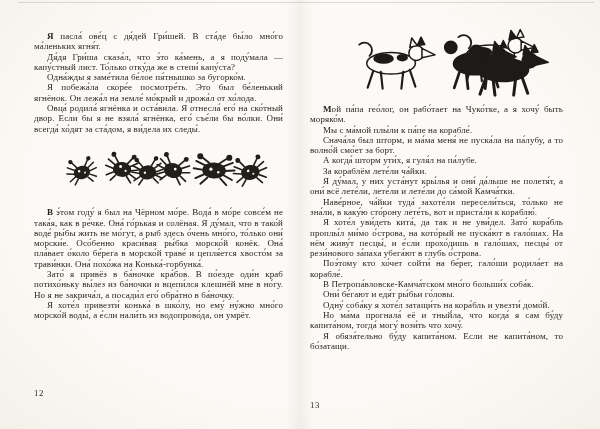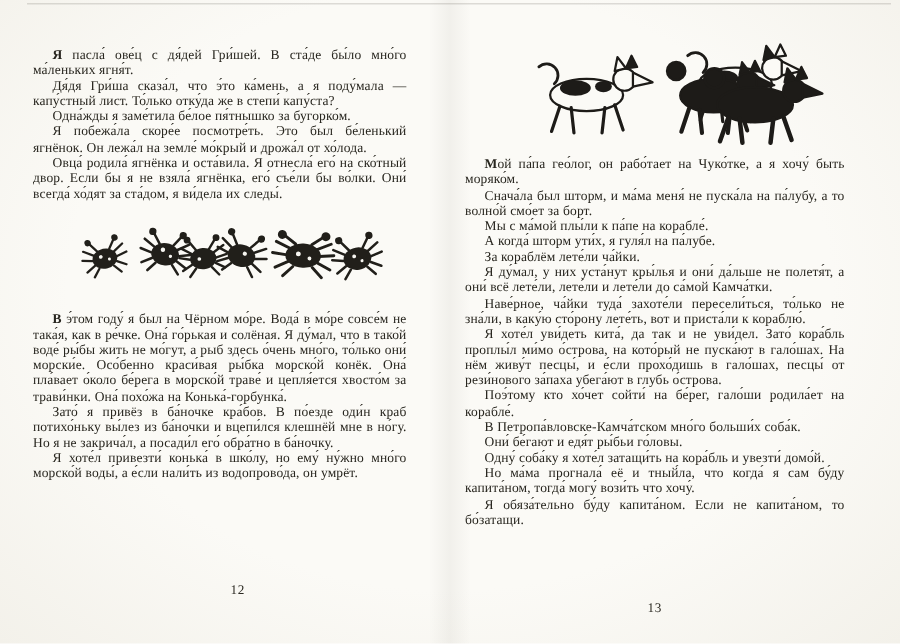--- a/index.html
+++ b/index.html
@@ -10,25 +10,25 @@
     font-family:"Liberation Serif","DejaVu Serif",serif;
   }
   .scan-edge{position:absolute;top:2px;left:18px;right:6px;height:1px;
     background:rgba(140,138,130,.28);}
   .gutter{position:absolute;left:286px;top:0;width:28px;height:429px;
     background:linear-gradient(90deg,rgba(0,0,0,0) 0%,rgba(110,105,92,.07) 50%,rgba(0,0,0,0) 100%);}
   .text{font-size:9px;line-height:10.3px;text-align:justify;color:#28261f;
     letter-spacing:.1px;}
   .para{margin:0;text-indent:13px;}
   .story-start::first-letter{font-weight:bold;}
-  .left-col{position:absolute;left:22px;top:31px;width:249px;}
+  .left-col{position:absolute;left:34px;top:31px;width:249px;}
   .right-col{position:absolute;left:310px;top:24px;width:253px;}
   .ornament{margin:12px 0 13px 30px;}
   .illustration{margin:0 0 7px 38px;display:block;}
-  .page-num{position:absolute;font-size:8.8px;color:#2c2a23;text-align:center;
+  .page-num{position:absolute;font-size:8.8px;color:#2c2a23;text-align:left;
     letter-spacing:.5px;}
   .page-num.pl{left:34px;width:249px;top:388px;}
   .page-num.pr{left:310px;width:253px;top:400px;}
   
   .crab ellipse,.crab .claw{fill:#211f1a;}
   .crab .cl{stroke:#211f1a;stroke-width:1.8;fill:none;stroke-linecap:round;}
   .crab .dot{fill:#f6f5f0;}
   
   .dog-white ellipse,.dog-white circle,.dog-white .part{
     fill:#fbfaf6;stroke:#1d1b18;stroke-width:1.6;stroke-linejoin:round;}
@@ -182,22 +182,22 @@
       <path class="leg" d="M57,42 L55,60"></path>
         <path class="leg" d="M64,40 L70,58"></path>
       <ellipse class="patch" cx="36" cy="28" rx="11" ry="5.5"></ellipse>
       <ellipse class="patch" cx="56" cy="27" rx="6" ry="4"></ellipse>
       <path class="patch" d="M72,14 L76,5 L80,13 Z"></path>
     </g>
   </svg>
 
   <div class="text">
     <p class="para story-start">Мой па́па гео́лог, он рабо́тает на Чуко́тке, а я хочу́ быть моряко́м.</p>
+    <p class="para">Мы с ма́мой плы́ли к па́пе на корабле́.</p>
     <p class="para">Снача́ла был шторм, и ма́ма меня́ не пуска́ла на па́лубу, а то волно́й смо́ет за борт.</p>
-    <p class="para">Мы с ма́мой плы́ли к па́пе на корабле́.</p>
     <p class="para">А когда́ шторм ути́х, я гуля́л на па́лубе.</p>
     <p class="para">За кораблём лете́ли ча́йки.</p>
     <p class="para">Я ду́мал, у них уста́нут кры́лья и они́ да́льше не полетя́т, а они́ всё лете́ли, лете́ли и лете́ли до са́мой Камча́тки.</p>
     <p class="para">Наве́рное, ча́йки туда́ захоте́ли пересели́ться, то́лько не зна́ли, в каку́ю сто́рону лете́ть, вот и приста́ли к кораблю́.</p>
     <p class="para">Я хоте́л уви́деть кита́, да так и не уви́дел. Зато́ кора́бль проплы́л ми́мо о́строва, на кото́рый не пуска́ют в гало́шах. На нём живу́т песцы́, и е́сли прохо́дишь в гало́шах, песцы́ от рези́нового за́паха убега́ют в глубь о́строва.</p>
     <p class="para">Поэ́тому кто хо́чет сойти́ на бе́рег, гало́ши родила́ет на корабле́.</p>
     <p class="para">В Петропа́вловске-Камча́тском мно́го больши́х соба́к.</p>
     <p class="para">Они́ бе́гают и едя́т ры́бьи го́ловы.</p>
     <p class="para">Одну́ соба́ку я хоте́л затащи́ть на кора́бль и увезти́ домо́й.</p>
     <p class="para">Но ма́ма прогнала́ её и тный́ла, что когда́ я сам бу́ду капита́ном, тогда́ могу́ вози́ть что хочу́.</p>

